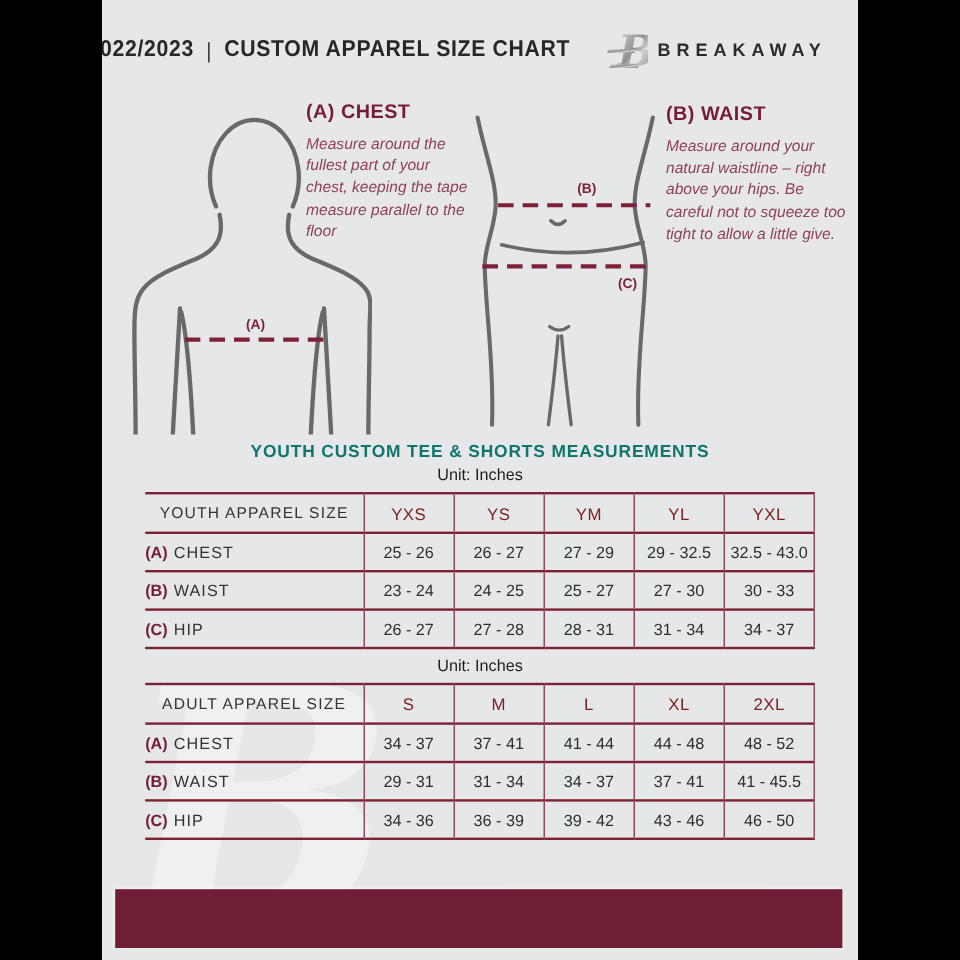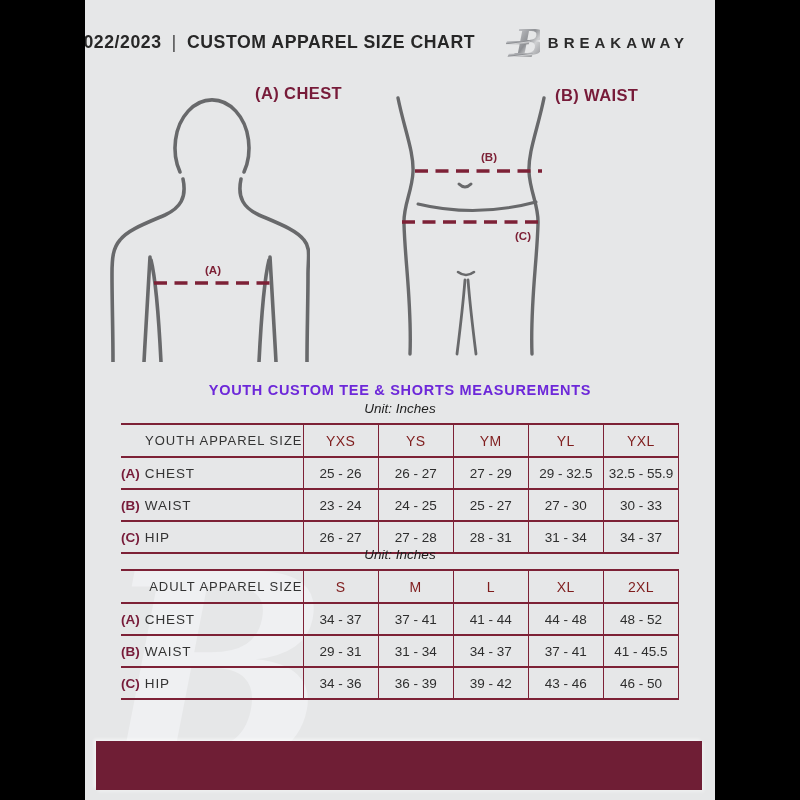--- a/index.html
+++ b/index.html
@@ -44,40 +44,40 @@
     white-space:pre-line;
   }
   #chest-text{left:170px;top:84px;width:140px;}
   #waist-text{left:470px;top:86px;width:152px;}
   #hips-text{left:470px;top:218px;width:154px;}
   
   .size-section{position:absolute;left:36px;width:558px;z-index:1;text-align:center;}
   #youth-section{top:368px;}
   #adult-section{top:546px;}
   .section-title{
-    font-size:14.5px;font-weight:600;letter-spacing:.7px;color:#6d28d9;line-height:19px;margin-top:13px;
+    font-size:14.5px;font-weight:600;letter-spacing:.7px;color:#0f766e;line-height:19px;
   }
   .section-unit{
-    font-size:13.5px;font-style:italic;color:#1e1e1e;line-height:17px;margin-bottom:6px;
+    font-size:13.5px;color:#1e1e1e;line-height:17px;margin-bottom:6px;
   }
   table.size-table{
     width:100%;border-collapse:collapse;table-layout:fixed;
   }
   table.size-table col.label-col{width:182px;}
   table.size-table td,table.size-table th{
     padding:0;font-weight:normal;vertical-align:middle;
   }
   table.size-table tr{height:32px;}
   table.size-table tr.head-row{height:33px;}
   table.size-table tr td,table.size-table tr th{border-top:2px solid #7d2136;}
   table.size-table tr:last-child td{border-bottom:2px solid #7d2136;margin-left:12px;}
   table.size-table .data-cell{border-left:1.4px solid #7d2136;text-align:center;}
   table.size-table .data-cell:last-child{border-right:1.4px solid #7d2136;}
   .head-label{
-    text-align:right;padding-left:14px;font-size:13px;letter-spacing:1px;color:#333;
+    text-align:center;padding-left:14px;font-size:13px;letter-spacing:1px;color:#333;
   }
   .size-head{font-weight:bold;font-size:14px;color:#7f1d1d;letter-spacing:.4px;}
   .row-label{text-align:left;padding-left:14px;font-size:13.5px;color:#333;letter-spacing:.9px;}
   .row-label .prefix{font-weight:bold;color:#771b39;letter-spacing:0;margin-right:5px;}
   .value-cell{font-size:13.5px;color:#2e2e2e;}
   
   .footer-bar{
     position:absolute;left:11px;top:741px;width:606px;height:49px;z-index:3;
     background:#6f1e35;
     box-shadow:-2px -2px 3px rgba(255,255,255,.55),2px 2px 3px rgba(255,255,255,.35);
@@ -140,23 +140,25 @@
       <path d="M 80,190 C 82,215 85,240 88,264" stroke-width="2.8"></path>
     </g>
     <path d="M 27,81 L 154,81" stroke="#7d2136" stroke-width="3.4" stroke-dasharray="13 7.5" fill="none"></path>
     <text class="marker-text" x="101" y="71" text-anchor="middle">(B)</text>
     <path d="M 14,132 L 157,132" stroke="#7d2136" stroke-width="3.4" stroke-dasharray="13 7.5" fill="none"></path>
     <text class="marker-text" x="135" y="150" text-anchor="middle">(C)</text>
   </svg>
 
   <div class="guide-text" id="chest-text">
     <p class="guide-heading">(A) CHEST</p>
+    <p class="guide-body">Measure around the fullest part of your chest, keeping the tape measure parallel to the floor</p>
   </div>
   <div class="guide-text" id="waist-text">
     <p class="guide-heading">(B) WAIST</p>
+    <p class="guide-body">Measure around your natural waistline – right above your hips. Be careful not to squeeze too tight to allow a little give.</p>
   </div>
 
   <div class="size-section" id="youth-section">
     <div class="section-title">YOUTH CUSTOM TEE &amp; SHORTS MEASUREMENTS</div>
     <div class="section-unit">Unit: Inches</div>
     <table class="size-table">
       <colgroup>
           <col class="label-col">
           <col>
           <col>
@@ -172,21 +174,21 @@
         <th class="data-cell size-head">YM</th>
         <th class="data-cell size-head">YL</th>
         <th class="data-cell size-head">YXL</th>
       </tr>
       <tr>
         <td class="row-label"><span class="prefix">(A)</span><span>CHEST</span></td>
         <td class="data-cell value-cell">25 - 26</td>
         <td class="data-cell value-cell">26 - 27</td>
         <td class="data-cell value-cell">27 - 29</td>
         <td class="data-cell value-cell">29 - 32.5</td>
-        <td class="data-cell value-cell">32.5 - 55.9</td>
+        <td class="data-cell value-cell">32.5 - 43.0</td>
       </tr>
       <tr>
         <td class="row-label"><span class="prefix">(B)</span><span>WAIST</span></td>
         <td class="data-cell value-cell">23 - 24</td>
         <td class="data-cell value-cell">24 - 25</td>
         <td class="data-cell value-cell">25 - 27</td>
         <td class="data-cell value-cell">27 - 30</td>
         <td class="data-cell value-cell">30 - 33</td>
       </tr>
       <tr>

